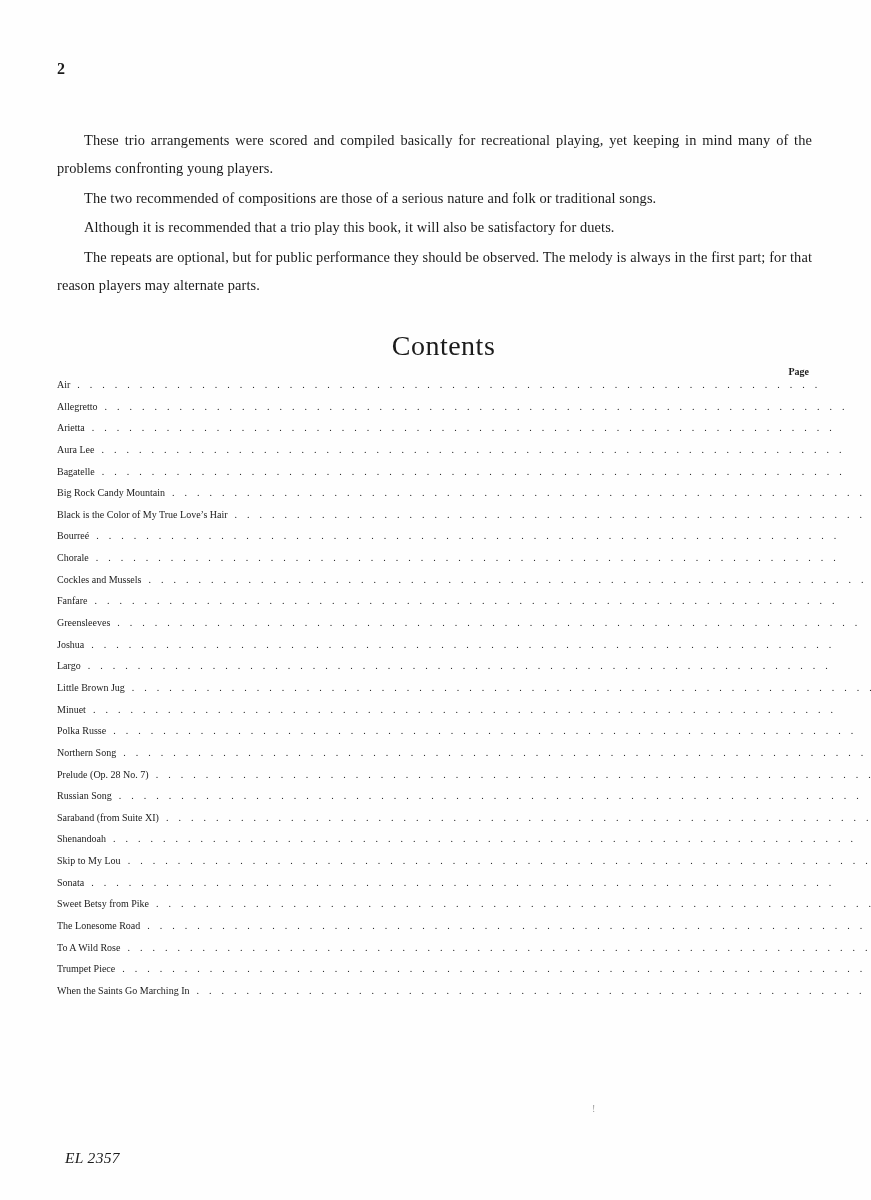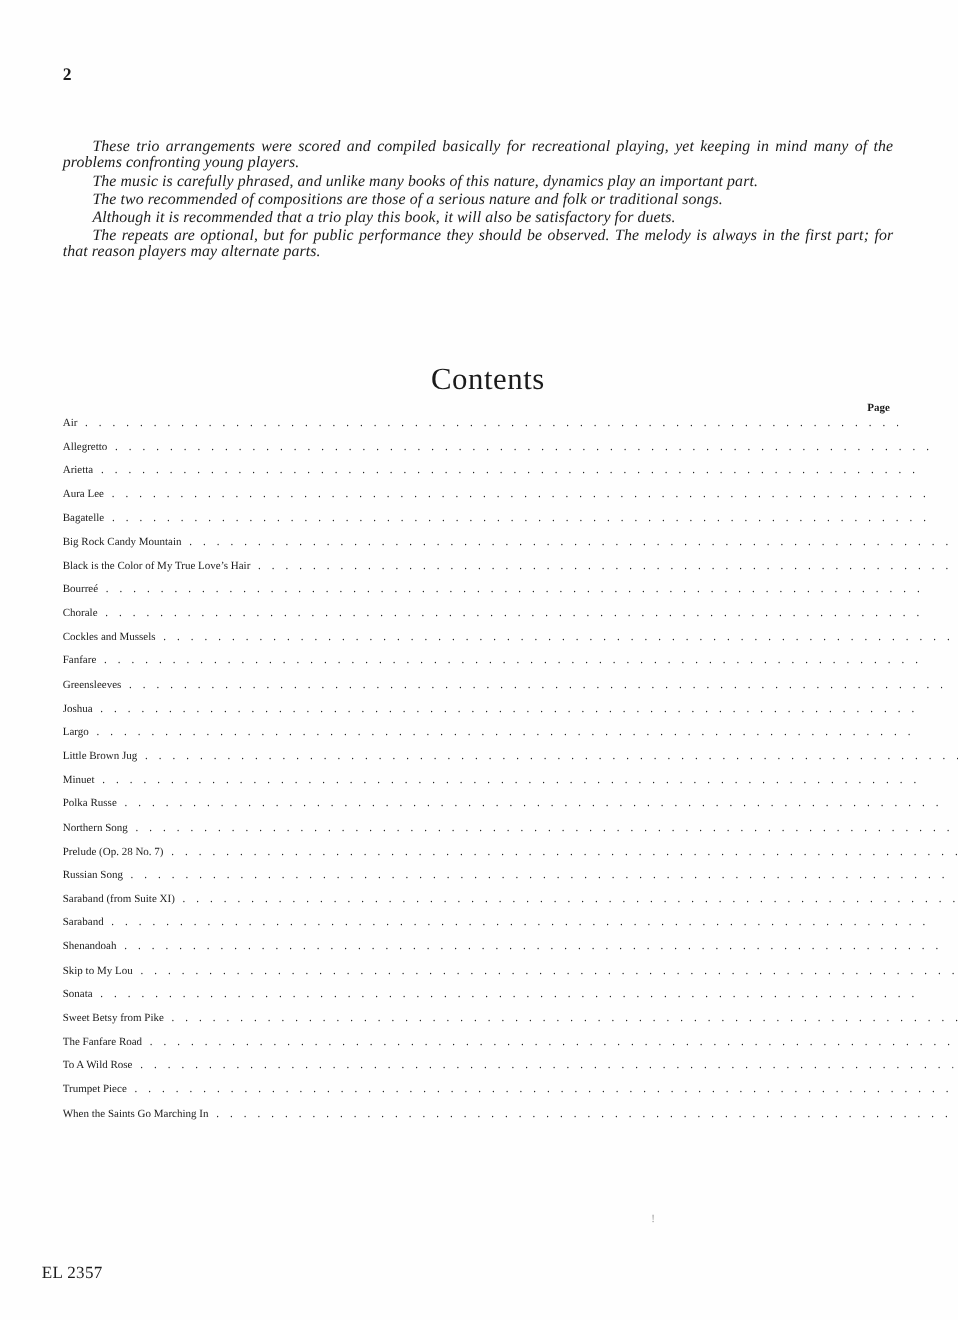--- a/index.html
+++ b/index.html
@@ -26,23 +26,22 @@
     position: absolute;
     left: 57px;
     top: 126px;
     width: 755px;
   }
   .intro-p {
     margin: 0 0 1.5px 0;
     text-indent: 27px;
     text-align: justify;
     font-size: 14.4px;
-    line-height: 15px;
+    line-height: 28px;
     letter-spacing: 0.1px;
-    font-style: italic;
   }
 
   .contents-heading {
     position: absolute;
     left: 0;
     right: 0;
     top: 330px;
     text-align: center;
     font-size: 28px;
     letter-spacing: 0.5px;
@@ -100,37 +99,37 @@
   .scan-mark {
     position: absolute;
     left: 592px;
     top: 1103px;
     font-size: 10px;
     color: #9a9a9a;
   }
 
   .catalog {
     position: absolute;
-    left: 38px;
+    left: 65px;
     top: 1149px;
     font-size: 15.5px;
     letter-spacing: 0.3px;
+    font-style: italic;
   }
 </style>
 </head>
 <body>
 
 <div class="sheet">
 
   <div class="page-num">2</div>
 
   <div class="intro">
   <p class="intro-p">These trio arrangements were scored and compiled basically for recreational playing, yet keeping in mind many of the problems confronting young players.</p>
 
-  <p class="intro-p">The music is carefully phrased, and unlike many books of this nature, dynamics play an important part.</p>
 
   <p class="intro-p">The two recommended of compositions are those of a serious nature and folk or traditional songs.</p>
 
   <p class="intro-p">Although it is recommended that a trio play this book, it will also be satisfactory for duets.</p>
 
   <p class="intro-p">The repeats are optional, but for public performance they should be observed. The melody is always in the first part; for that reason players may alternate parts.</p>
 </div>
 
   <div class="contents-heading">Contents</div>
 
@@ -384,31 +383,20 @@
       <span class="toc-title">Saraband (from Suite XI)</span>
       <span class="dots"></span>
     </span>
     <span class="cell-right">
       
       
     </span>
 
   </div>
 
-  <div class="toc-row">
-    <span class="cell-left">
-      <span class="toc-title">Saraband</span>
-      <span class="dots"></span>
-    </span>
-    <span class="cell-right">
-      
-      
-    </span>
-
-  </div>
 
   <div class="toc-row">
     <span class="cell-left">
       <span class="toc-title">Shenandoah</span>
       <span class="dots"></span>
     </span>
     <span class="cell-right">
       
       
     </span>
@@ -446,21 +434,21 @@
     </span>
     <span class="cell-right">
       
       
     </span>
 
   </div>
 
   <div class="toc-row">
     <span class="cell-left">
-      <span class="toc-title">The Fanfare Road</span>
+      <span class="toc-title">The Lonesome Road</span>
       <span class="dots"></span>
     </span>
     <span class="cell-right">
       
       
     </span>
 
   </div>
 
   <div class="toc-row">

